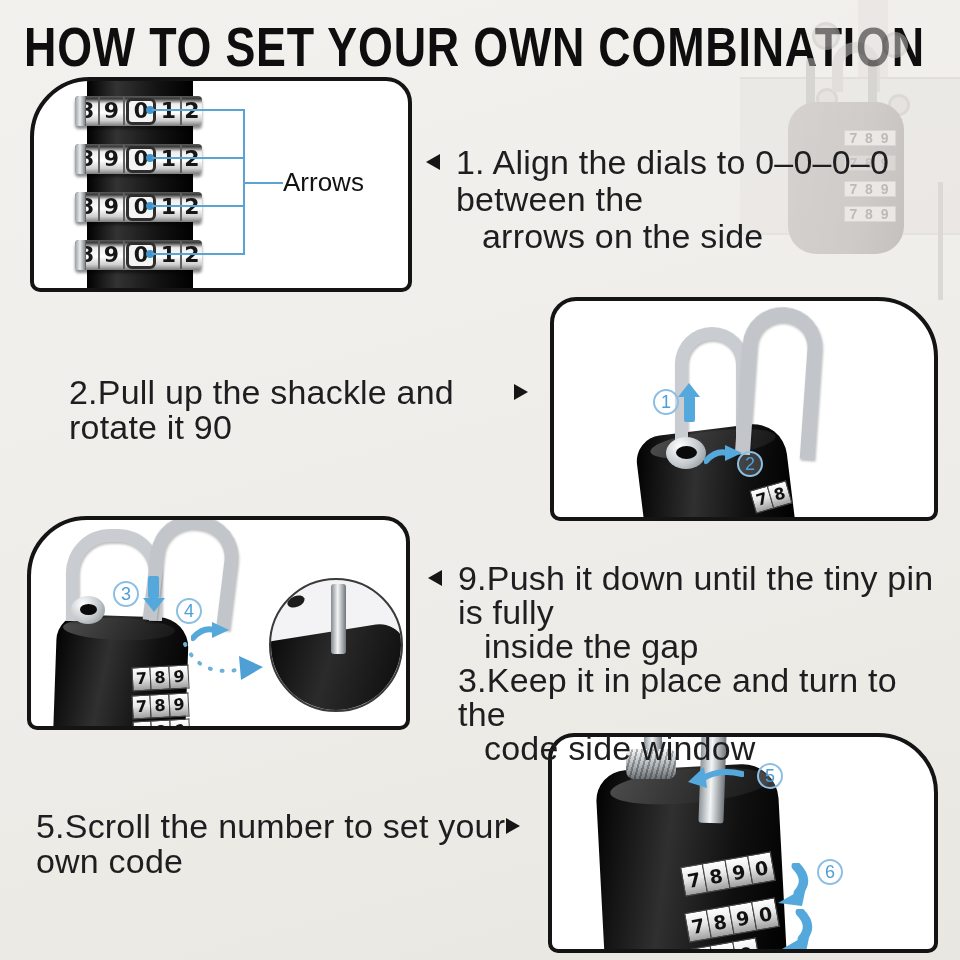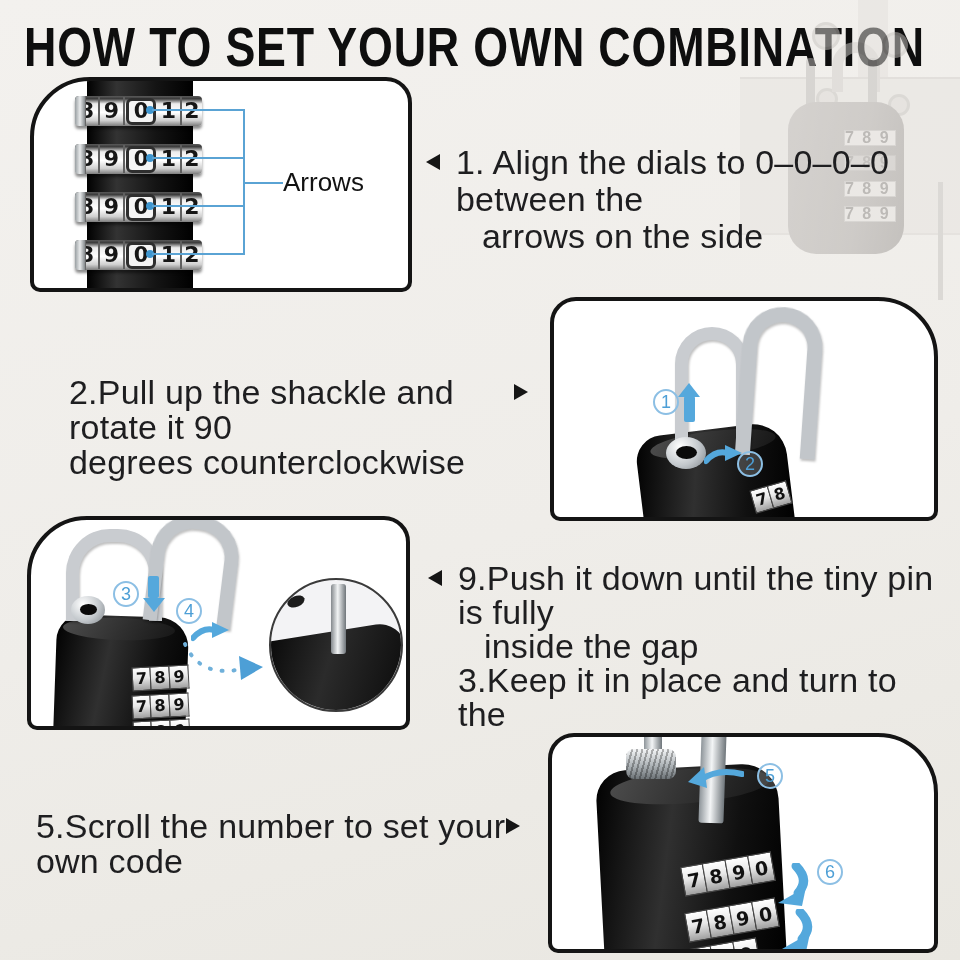--- a/index.html
+++ b/index.html
@@ -19,22 +19,22 @@
   .ghost-plate { position:absolute; left:0; top:77px; width:220px; height:158px;
                  background:#e7e4e0; border-top:2px solid #d4d1cd; border-bottom:2px solid #dbd8d4;}
   .ghost-plate-top { position:absolute; left:118px; top:0; width:30px; height:77px; background:#e4e1dd; }
   .ghost-screw { position:absolute; border-radius:50%; background:#dcd9d5; border:3px solid #c7c4c0; }
   .ghost-hasp { position:absolute; left:92px; top:42px; width:48px; height:50px;
                 border:11px solid #d2cfcb; border-bottom:none; border-radius:26px 26px 0 0; }
   .ghost-leg { position:absolute; top:58px; width:9px; height:54px; background:#bfbcb9; border-radius:4px; }
   .ghost-body { position:absolute; left:48px; top:102px; width:116px; height:152px; border-radius:28px;
                 background:linear-gradient(100deg,#bab6b3 0%,#aeaaa7 60%,#999592 100%); }
   .ghost-dialrow { position:absolute; left:104px; width:52px; height:16px; background:#e6e3e0;
-                   border:1px solid #c2bfbc; color:#8a8784; font-size:16px; font-weight:700;
-                   line-height:14px; letter-spacing:2px; }
+                   border:1px solid #c2bfbc; color:#8a8784; font-size:14px; font-weight:700;
+                   text-align:center; line-height:14px; letter-spacing:2px; }
   .ghost-rod { position:absolute; left:198px; top:182px; width:5px; height:118px; background:#c8c5c2; }
 
   
   .panel { position:absolute; background:#fff; border:4px solid #141414; overflow:hidden; }
   .p1 { left:30px;  top:77px;  width:382px; height:215px; border-radius:60px 26px 10px 10px; }
   .p2 { left:550px; top:297px; width:388px; height:224px; border-radius:26px 60px 10px 10px; }
   .p3 { left:27px;  top:516px; width:383px; height:214px; border-radius:60px 26px 10px 10px; }
   .p4 { left:548px; top:733px; width:390px; height:220px; border-radius:26px 60px 10px 10px; }
 
   
@@ -274,29 +274,29 @@
   </section>
 
   <div class="tri tri-left" style="left:426px;top:154px;"></div>
   <div class="step" style="left:456px;top:144px;width:490px;line-height:37px;">
     <div>1. Align the dials to 0–0–0–0 between the</div>
     <div class="indent">arrows on the side</div>
   </div>
 
   <div class="step" style="left:69px;top:375px;width:440px;">
     <div>2.Pull up the shackle and rotate it 90</div>
-    <div>degrees counterclockwise</div>
   </div>
   <div class="tri tri-right" style="left:514px;top:384px;"></div>
 
   <div class="tri tri-left" style="left:428px;top:570px;"></div>
   <div class="step" style="left:458px;top:561px;width:490px;line-height:34px;">
     <div>9.Push it down until the tiny pin is fully</div>
     <div class="indent">inside the gap</div>
     <div>3.Keep it in place and turn to the</div>
+    <div class="indent">code side window</div>
   </div>
 
   <div class="step" style="left:36px;top:809px;width:470px;">
     <div>5.Scroll the number to set your own code</div>
   </div>
   <div class="tri tri-right" style="left:506px;top:818px;"></div>
 
 </div>
 
 </body></html>

